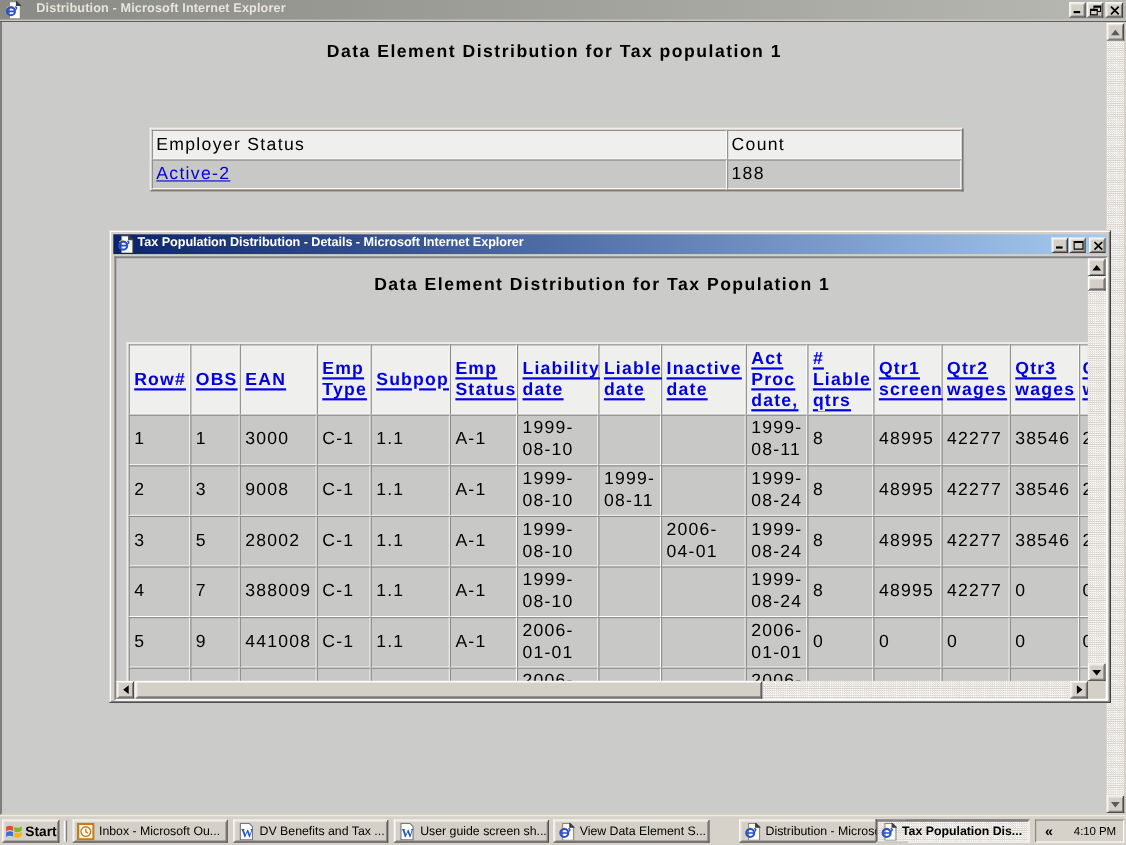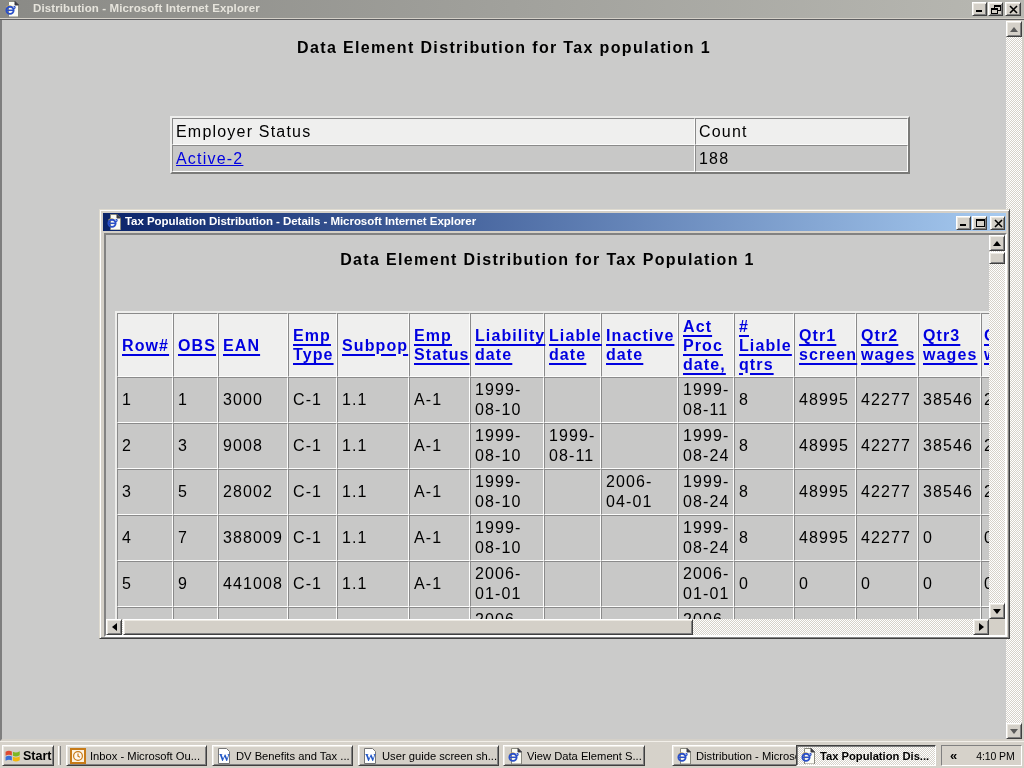--- a/index.html
+++ b/index.html
@@ -20,21 +20,21 @@
 #main-client { left:2px; top:20px; width:1004px; height:719px; background:#cbcbca; overflow:hidden; }
 #main-vscroll { left:1006px; top:21px; width:16px; height:718px; }
 
 
 .cap { position:absolute; }
 .glyph-min { position:absolute; left:3px; bottom:3px; width:6px; height:2px; background:#000; }
 
 
 #mtitle { left:0; top:19px; width:1004px; text-align:center; font-size:16px; font-weight:bold; letter-spacing:1.35px; color:#000; }
 table { border-spacing:0; table-layout:fixed; }
-#t1 { left:134px; top:96px; width:736px; border:2px solid; border-color:#eeeeec #7a7a78 #7a7a78 #eeeeec; background:#fdba74;margin-left:34px; }
+#t1 { left:134px; top:96px; width:736px; border:2px solid; border-color:#eeeeec #7a7a78 #7a7a78 #eeeeec; background:#fdba74; }
 #t1 td, #t1 th { border:1px solid; border-color:#8a8a8a #fdfdfc #fdfdfc #8a8a8a; font-size:16px; font-weight:normal; letter-spacing:1.2px; text-align:left; padding:0 0 0 3px; height:27px; color:#000; }
 #t1 th { background:#efefee; }
 #t1 td { background:#c8c8c7; }
 a { color:#0000e0; }
 
 
 #popup { left:53px; top:209px; width:911px; height:430px; background:#d4d0c8; border:1px solid; border-color:#dedacf #3f3f3f #3f3f3f #dedacf; box-shadow: inset 1px 1px 0 #ffffff, inset -1px -1px 0 #828282; margin-left: 46px; }
 #popup-title { left:3px; top:3px; width:903px; height:18px; background:linear-gradient(to right,#0a246a,#a6caf0); }
 #popup-title .ttext { position:absolute; left:22px; top:2px; font-size:11.5px; font-weight:bold; color:#ffffff; letter-spacing:-0.05px; white-space:nowrap; }
 #popup-edge { left:4px; top:23px; width:903px; height:404px; border:2px solid; border-color:#828282 #ffffff #ffffff #828282; }

